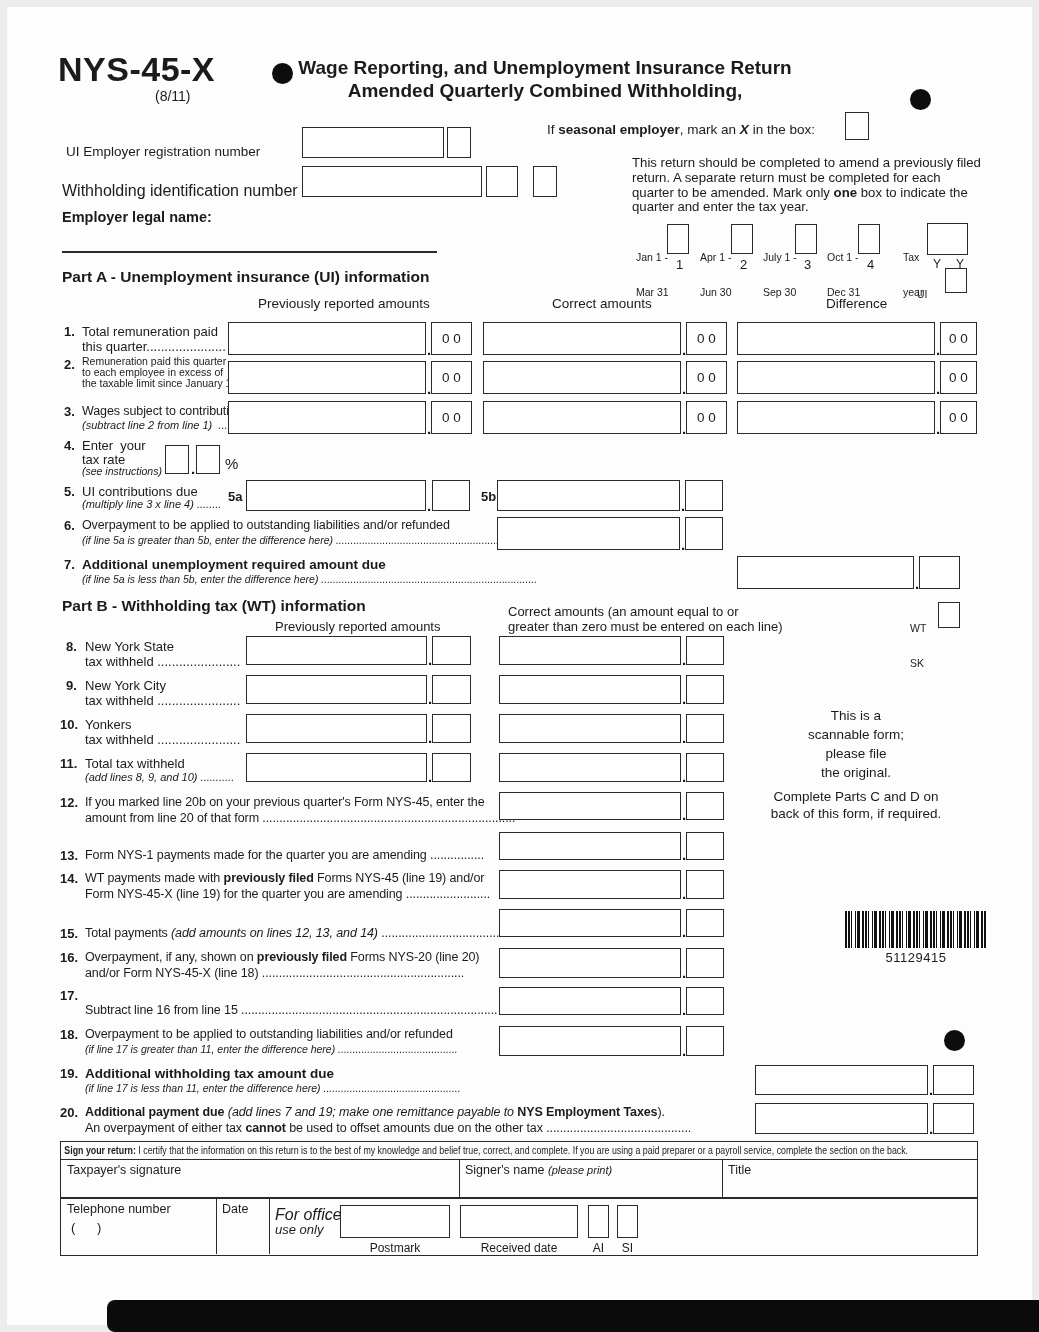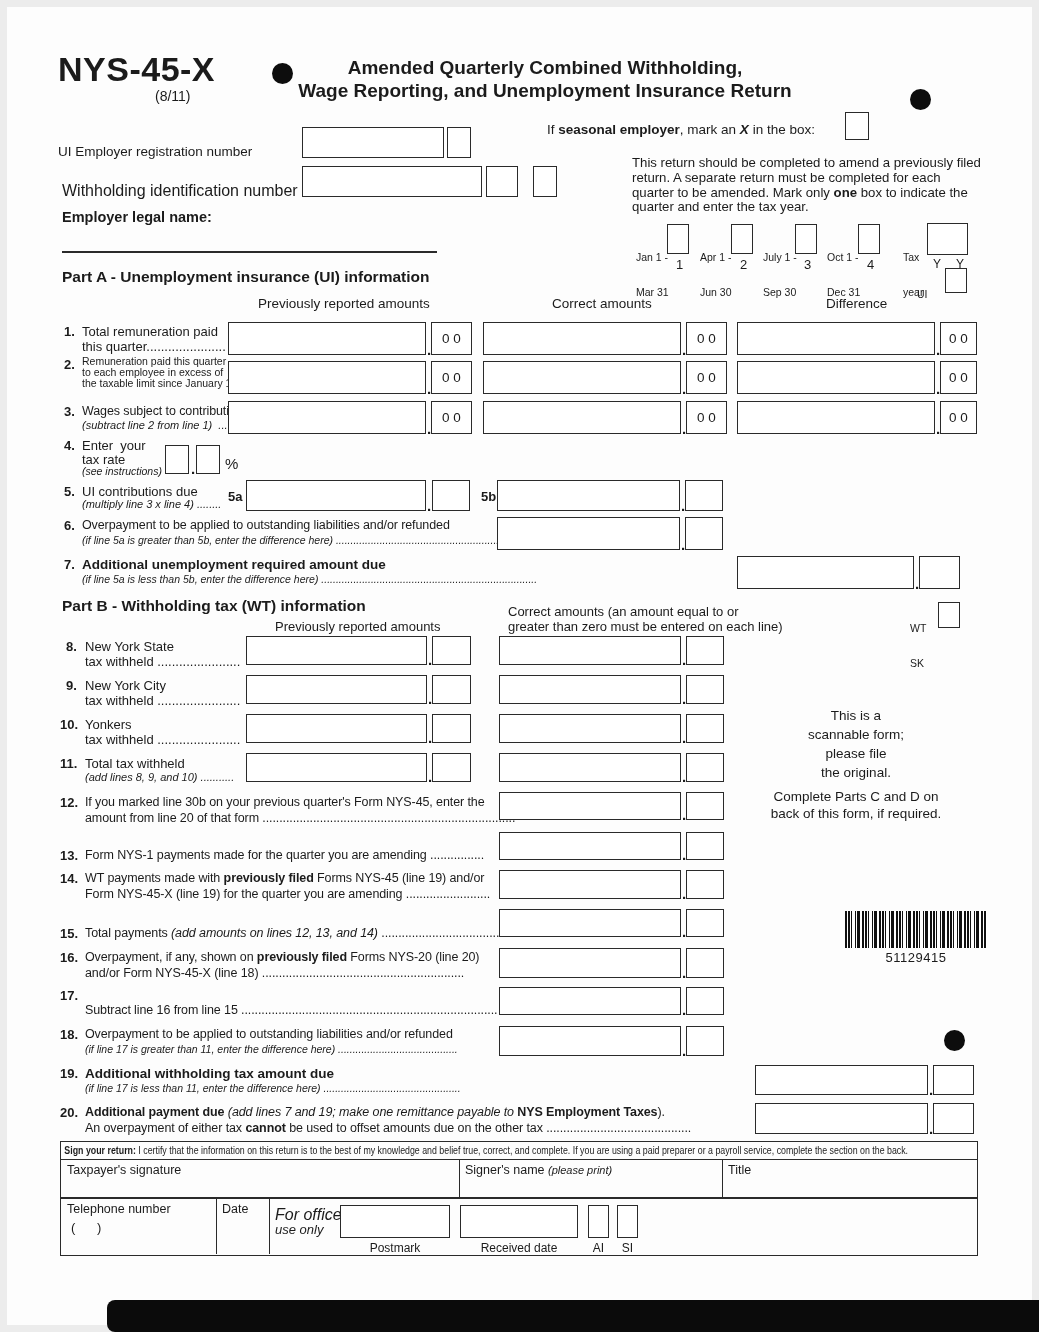--- a/index.html
+++ b/index.html
@@ -33,26 +33,26 @@
 </style>
 </head>
 <body>
 
 <div class="sheet">
 
   <div class="abs b" style="left:58px;top:50px;font-size:34px;letter-spacing:.5px;white-space:pre">NYS-45-X</div>
   <div class="abs" style="left:155px;top:88px;font-size:14px;white-space:pre">(8/11)</div>
   <div class="mark" style="left:272px;top:63px"></div>
   <div class="abs b" style="left:295px;top:56px;width:500px;text-align:center;font-size:19px;line-height:23px">
+    <div>Wage Reporting, and Unemployment Insurance Return</div>
     <div>Amended Quarterly Combined Withholding,</div>
-    <div>Wage Reporting, and Unemployment Insurance Return</div>
   </div>
   <div class="mark" style="left:910px;top:89px"></div>
 
-  <div class="abs t13" style="left:58px;top:144px;font-size:13.5px">UI Employer registration number</div>
+  <div class="abs t13" style="left:66px;top:144px;font-size:13.5px">UI Employer registration number</div>
   <div class="box" style="left:302px;top:127px;width:142px;height:31px"></div>
   <div class="box" style="left:447px;top:127px;width:24px;height:31px"></div>
 
   <div class="abs t13" style="left:547px;top:122px;font-size:13.5px"><span>If </span><span class="b">seasonal employer</span><span>, mark an </span><span class="b i">X</span><span> in the box:</span></div>
   <div class="box" style="left:845px;top:112px;width:24px;height:28px"></div>
 
   <div class="abs t13" style="left:62px;top:183px;font-size:16px">Withholding identification number</div>
   <div class="box" style="left:302px;top:166px;width:180px;height:31px"></div>
   <div class="box" style="left:486px;top:166px;width:32px;height:31px"></div>
   <div class="box" style="left:533px;top:166px;width:24px;height:31px"></div>
@@ -228,21 +228,21 @@
   <div class="abs t13" style="left:85px;top:756px">Total tax withheld</div>
   <div class="abs t11 i" style="left:85px;top:771px">(add lines 8, 9, and 10) ...........</div>
   <div class="box" style="left:246px;top:753px;width:181px;height:29px"></div>
   <span class="dotp" style="left:428px;top:769px">.</span>
   <div class="box" style="left:432px;top:753px;width:39px;height:29px"></div>
   <div class="box" style="left:499px;top:753px;width:182px;height:29px"></div>
   <span class="dotp" style="left:682px;top:769px">.</span>
   <div class="box" style="left:686px;top:753px;width:38px;height:29px"></div>
 
   <div class="num" style="left:60px;top:795px">12.</div>
-  <div class="abs t125" style="left:85px;top:795px">If you marked line 30b on your previous quarter's Form NYS-45, enter the</div>
+  <div class="abs t125" style="left:85px;top:795px">If you marked line 20b on your previous quarter's Form NYS-45, enter the</div>
   <div class="abs t125" style="left:85px;top:811px">amount from line 20 of that form ...........................................................................</div>
   <div class="box" style="left:499px;top:792px;width:182px;height:28px"></div>
   <span class="dotp" style="left:682px;top:807px">.</span>
   <div class="box" style="left:686px;top:792px;width:38px;height:28px"></div>
 
   <div class="abs" style="left:766px;top:788px;width:180px;text-align:center;font-size:13.5px;line-height:17px">
     <div>Complete Parts C and D on</div>
     <div>back of this form, if required.</div>
   </div>
   <div class="abs" style="left:788px;top:706px;width:136px;text-align:center;font-size:13.5px;line-height:19px">

